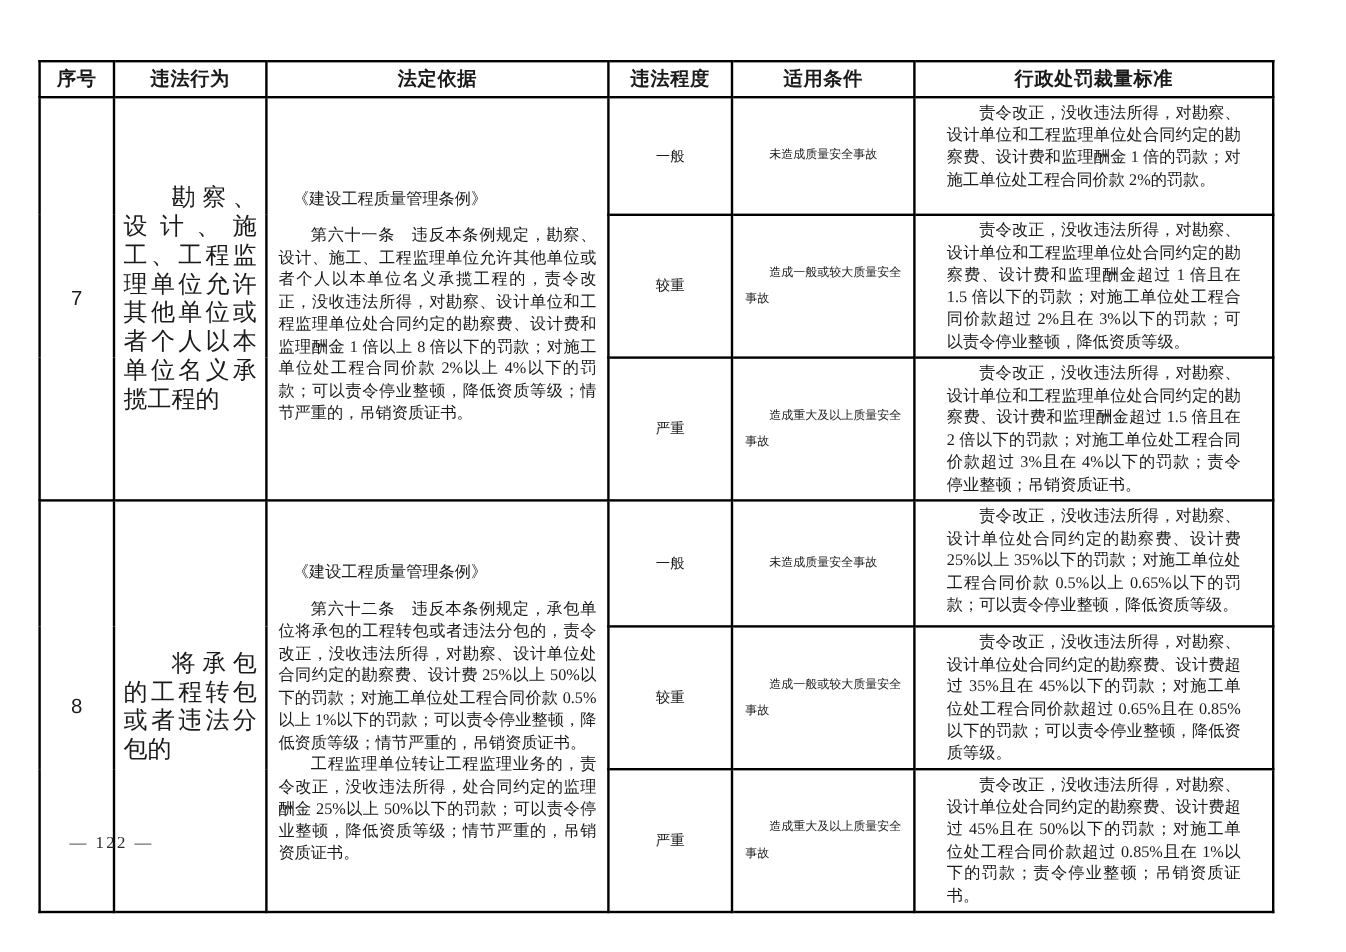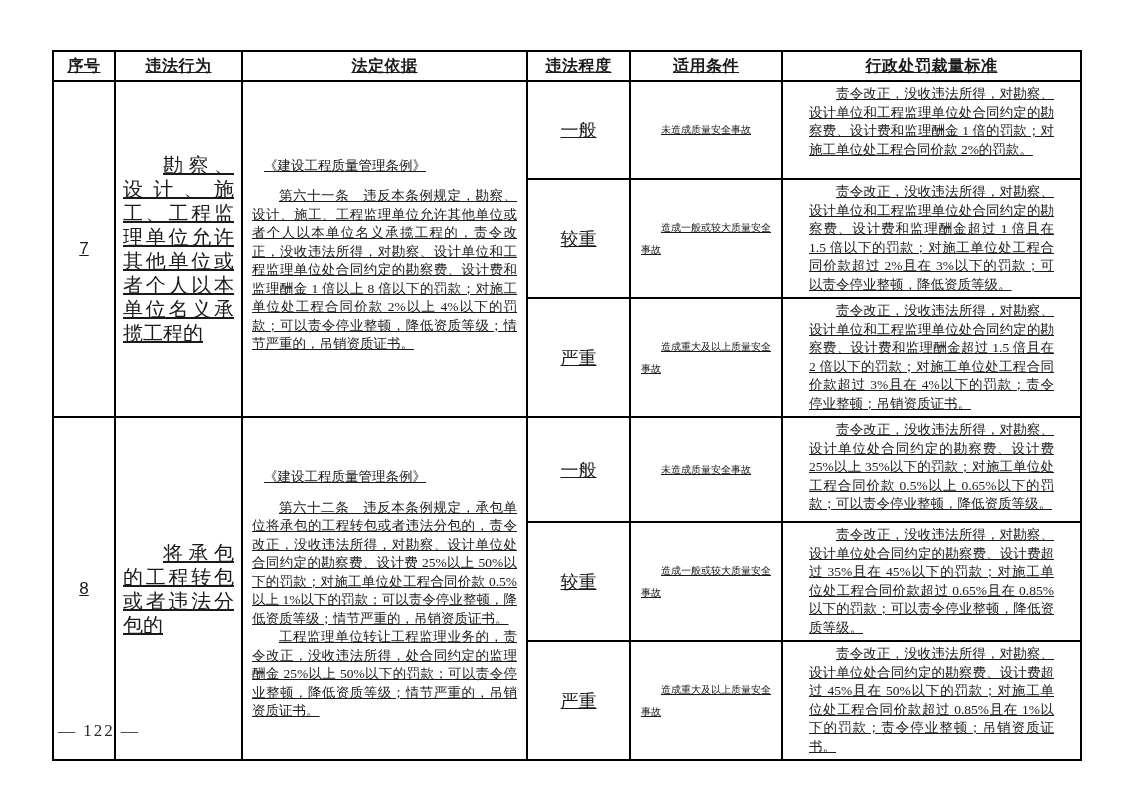--- a/index.html
+++ b/index.html
@@ -9,26 +9,25 @@
   }
   body {
     width: 1122px;
     height: 793px;
     position: relative;
     font-family: "Liberation Serif", "DejaVu Serif", serif;
     color: #1a1a1a;
   }
   .doc-table {
     position: absolute;
-    left: 52px;
+    left: 32px;
     top: 50px;
     width: 1028px;
     border-collapse: collapse;
     table-layout: fixed;
-    text-decoration: underline;
   }
   .doc-table th, .doc-table td {
     border: 2px solid #000;
     padding: 2px 8px;
     box-sizing: border-box;
     overflow: hidden;
   }
   .doc-table th {
     font-size: 16px;
     font-weight: bold;
@@ -64,43 +63,43 @@
     margin: 12px;
   }
   td.c-legal p {
     margin: 0;
     text-indent: 2em;
     text-align: justify;
   }
   td.c-degree {
     text-align: center;
     vertical-align: middle;
-    font-size: 18px;
+    font-size: 12px;
   }
   td.c-condition {
     vertical-align: middle;
     font-size: 10px;
     line-height: 22px;
     text-align: justify;
     padding: 4px 10px;
   }
   td.c-condition .indent2 { text-indent: 2em; display: block; }
   td.c-penalty {
     vertical-align: top;
     font-size: 13.5px;
     line-height: 18.5px;
     text-align: justify;
     padding: 3px 26px;
   }
   td.c-penalty .indent2 { text-indent: 2em; display: block; }
   .page-footer {
     position: absolute;
     left: 58px;
-    top: 721px;
-    font-size: 17px;
+    top: 696px;
+    font-size: 14px;
     color: #2b2b2b;
     letter-spacing: 2px;
   }
 </style>
 </head>
 <body>
 
 <table class="doc-table">
   <colgroup>
     <col style="width:62px">

